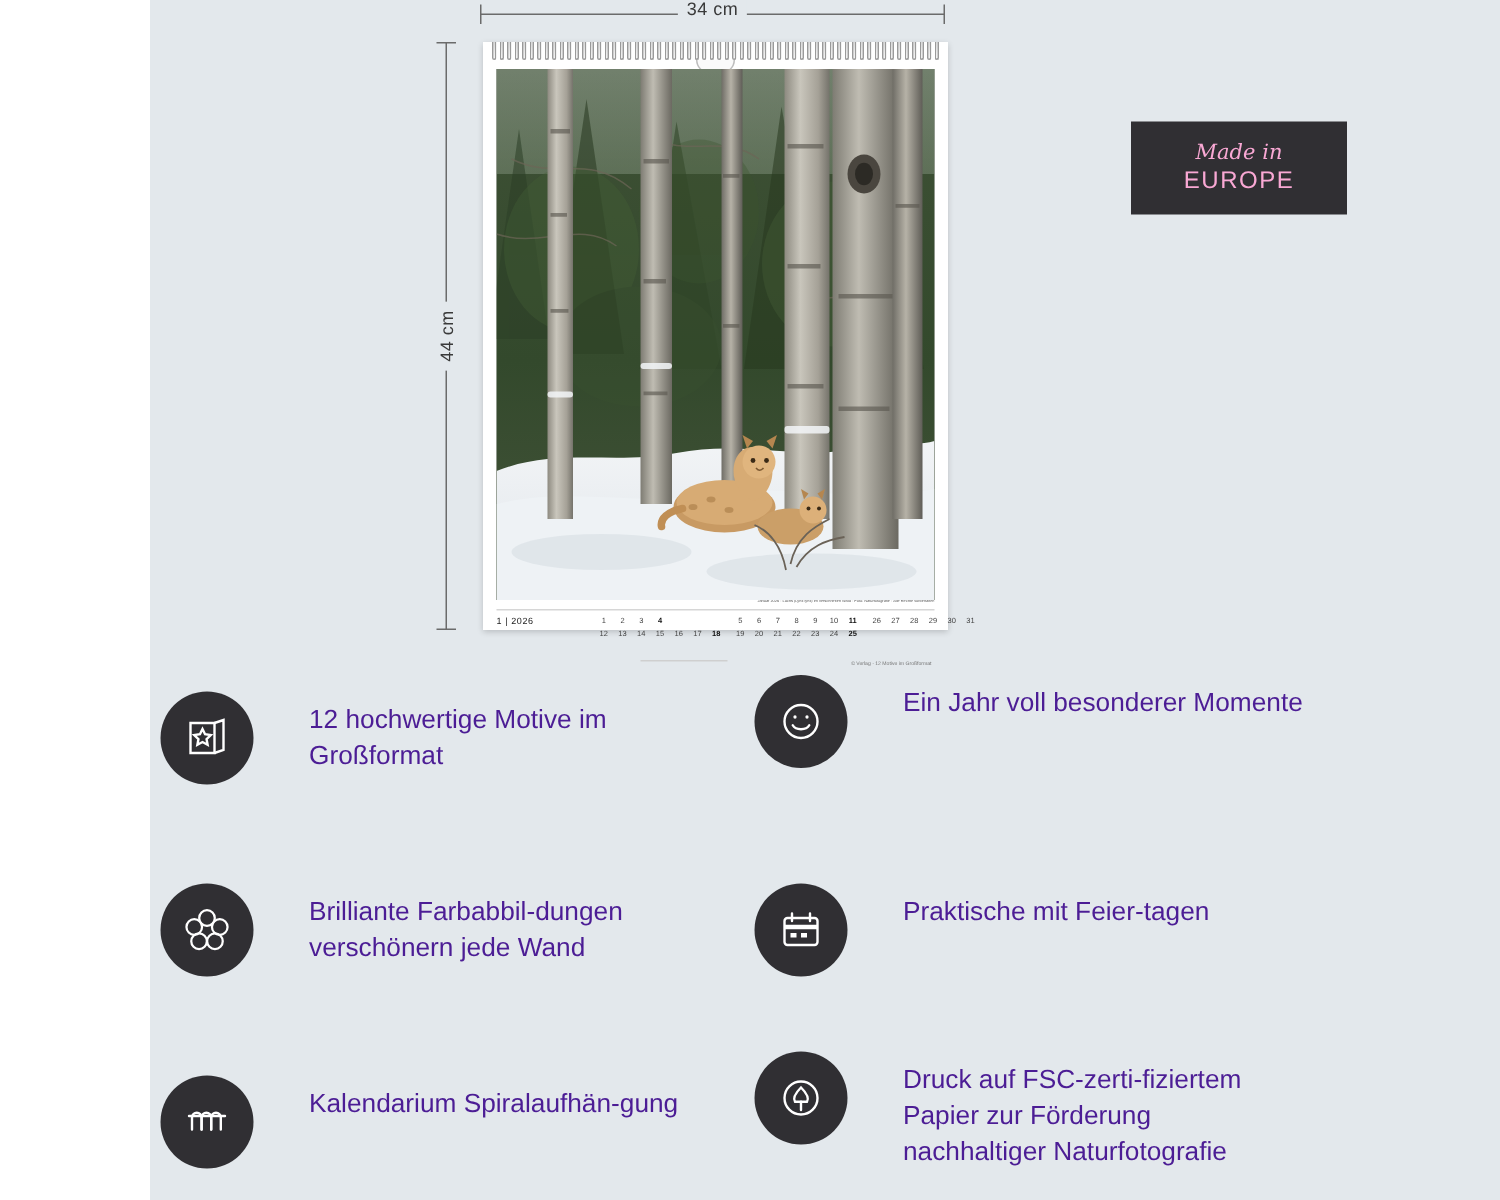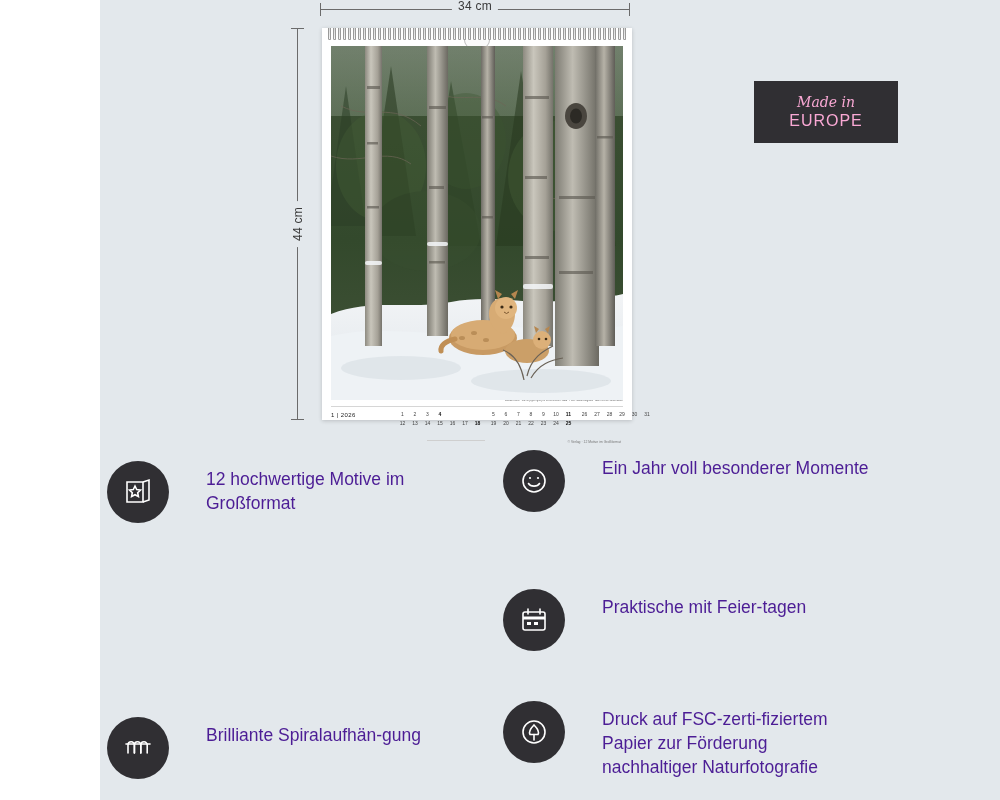--- a/index.html
+++ b/index.html
@@ -475,20 +475,32 @@
         <svg width="32" height="32" viewBox="0 0 32 32" fill="none" stroke="#ffffff" stroke-width="1.6">
           <circle cx="16" cy="16" r="11"></circle>
           <circle cx="12" cy="13" r="1.1" fill="#ffffff" stroke="none"></circle>
           <circle cx="20" cy="13" r="1.1" fill="#ffffff" stroke="none"></circle>
           <path d="M10.5 18.5 C12.5 22 19.5 22 21.5 18.5" stroke-linecap="round"></path>
         </svg>
       </div>
       <div class="txt">Ein Jahr voll besonderer Momente</div>
     </div>
 
+    <div class="feat c3">
+      <div class="circle">
+        <svg width="34" height="34" viewBox="0 0 34 34" fill="none" stroke="#ffffff" stroke-width="1.5">
+          <circle cx="17" cy="9" r="5.2"></circle>
+          <circle cx="25.5" cy="15" r="5.2"></circle>
+          <circle cx="22.3" cy="24.5" r="5.2"></circle>
+          <circle cx="11.7" cy="24.5" r="5.2"></circle>
+          <circle cx="8.5" cy="15" r="5.2"></circle>
+        </svg>
+      </div>
+      <div class="txt">Brilliante Farbabbil-dungen verschönern jede Wand</div>
+    </div>
 
     <div class="feat c4">
       <div class="circle">
         <svg width="32" height="32" viewBox="0 0 32 32" fill="none" stroke="#ffffff" stroke-width="1.6">
           <rect x="5" y="8" width="22" height="18" rx="2"></rect>
           <path d="M5 14 h22" stroke-width="3"></path>
           <path d="M10 5 v5 M22 5 v5" stroke-linecap="round"></path>
           <rect x="9" y="18" width="4" height="3" fill="#ffffff" stroke="none"></rect>
           <rect x="16" y="18" width="4" height="3" fill="#ffffff" stroke="none"></rect>
         </svg>
@@ -498,21 +510,21 @@
 
     <div class="feat c5">
       <div class="circle">
         <svg width="34" height="34" viewBox="0 0 34 34" fill="none" stroke="#ffffff" stroke-width="1.6" stroke-linecap="round">
           <path d="M7 22 V14 a3.2 3.2 0 0 1 6.4 0 V22"></path>
           <path d="M13.4 22 V14 a3.2 3.2 0 0 1 6.4 0 V22"></path>
           <path d="M19.8 22 V14 a3.2 3.2 0 0 1 6.4 0 V22"></path>
           <path d="M5 13 h24"></path>
         </svg>
       </div>
-      <div class="txt">Brilliante Spiralaufhän-gung</div>
+      <div class="txt">Kalendarium Spiralaufhän-gung</div>
     </div>
 
     <div class="feat c6">
       <div class="circle">
         <svg width="32" height="32" viewBox="0 0 32 32" fill="none" stroke="#ffffff" stroke-width="1.6">
           <circle cx="16" cy="16" r="11"></circle>
           <path d="M16 9 C12 13 10.5 16 12 18.5 h8 C21.5 16 20 13 16 9 z"></path>
           <path d="M16 18.5 V24" stroke-linecap="round"></path>
         </svg>
       </div>

